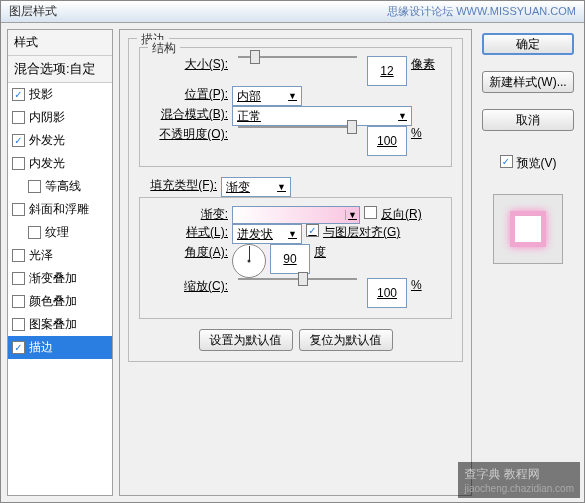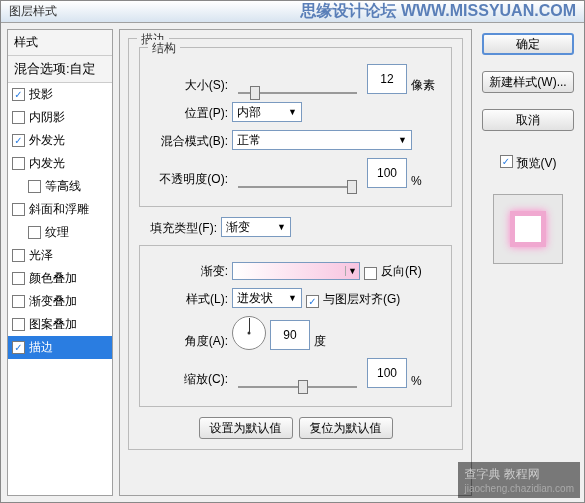--- a/index.html
+++ b/index.html
@@ -1,35 +1,35 @@
 <!DOCTYPE html>
 <html><head>
 <meta charset="utf-8">
 <style>
 * { box-sizing: border-box; margin: 0; padding: 0; font-family: "Microsoft YaHei", SimSun, sans-serif; font-size: 12px; }
 body { background: #888; display: flex; justify-content: center; align-items: center; min-height: 100vh; }
 .dialog { width: 585px; height: 503px; background: #f0f0f0; border: 1px solid #888; display: flex; flex-direction: column; position: relative; }
 .titlebar { height: 22px; background: linear-gradient(#fff, #d8e4f0); border-bottom: 1px solid #a0a0a0; display: flex; align-items: center; padding: 0 8px; color: #333; }
 .titlebar .spacer { flex: 1; }
-.titlebar .watermark { color: #5a7fb8; font-size: 16px; font-weight: bold; }
+.titlebar .watermark { color: #5a7fb8; font-size: 11px; }
 .body { flex: 1; display: flex; padding: 6px; gap: 6px; }
 .left-panel { width: 106px; border: 1px solid #a0a0a0; background: #fff; display: flex; flex-direction: column; }
 .left-header { padding: 4px 6px; border-bottom: 1px solid #ccc; background: #f4f4f4; }
 .left-subheader { padding: 4px 6px; border-bottom: 1px solid #ccc; background: #f4f4f4; font-size: 13px; }
 .style-list { flex: 1; overflow: auto; }
 .style-item { display: flex; align-items: center; padding: 3px 4px; gap: 4px; cursor: default; }
 .style-item.indent { padding-left: 20px; }
 .style-item.sel { background: #2a7de1; color: #fff; }
 .cb { width: 13px; height: 13px; border: 1px solid #7a7a7a; background: #fff; display: inline-flex; align-items: center; justify-content: center; font-size: 10px; color: #2a7de1; }
 .cb.checked::before { content: "✓"; }
 .center-panel { flex: 1; border: 1px solid #a0a0a0; background: #f0f0f0; padding: 8px; position: relative; }
 .fieldset { border: 1px solid #bbb; padding: 8px 10px 10px; margin-bottom: 8px; position: relative; }
 .fieldset .legend { position: absolute; top: -8px; left: 8px; background: #f0f0f0; padding: 0 4px; color: #333; }
 .fieldset.inner { }
-.row { display: flex; align-items: flex-end; margin: 8px 0; gap: 4px; }
+.row { display: flex; align-items: flex-start; margin: 0 0; gap: 4px; text-decoration: underline; }
 .row .lbl { width: 78px; text-align: right; }
 .slider-track { flex: 1; height: 2px; background: #999; position: relative; margin: 0 6px; }
 .slider-thumb { position: absolute; width: 10px; height: 14px; background: #e8e8e8; border: 1px solid #777; top: -6px; }
 .num-input { width: 40px; height: 30px; border: 1px solid #7a9ac0; background: #fff; text-align: center; }
 .unit { width: 30px; }
 .select { height: 20px; border: 1px solid #7a9ac0; background: #fff; display: inline-flex; align-items: center; padding: 0 4px; gap: 4px; min-width: 60px; }
 .select .arrow { margin-left: auto; font-size: 9px; }
 .gradient-bar { width: 128px; height: 18px; border: 1px solid #7a9ac0; background: linear-gradient(to right, #fff, #f8c4e0); display: inline-flex; align-items: center; }
 .gradient-bar .arrow { margin-left: auto; font-size: 9px; padding: 0 2px; border-left: 1px solid #aaa; }
 .angle-wheel { width: 34px; height: 34px; border: 1px solid #888; border-radius: 50%; background: #fff; position: relative; }
@@ -87,25 +87,25 @@
           <div class="style-item indent">
             <span class="cb"></span>
             <span>纹理</span>
           </div>
           <div class="style-item">
             <span class="cb"></span>
             <span>光泽</span>
           </div>
           <div class="style-item">
             <span class="cb"></span>
+            <span>渐变叠加</span>
+          </div>
+          <div class="style-item">
+            <span class="cb"></span>
             <span>颜色叠加</span>
-          </div>
-          <div class="style-item">
-            <span class="cb"></span>
-            <span>渐变叠加</span>
           </div>
           <div class="style-item">
             <span class="cb"></span>
             <span>图案叠加</span>
           </div>
           <div class="style-item sel">
             <span class="cb checked"></span>
             <span>描边</span>
           </div>
         </div>

